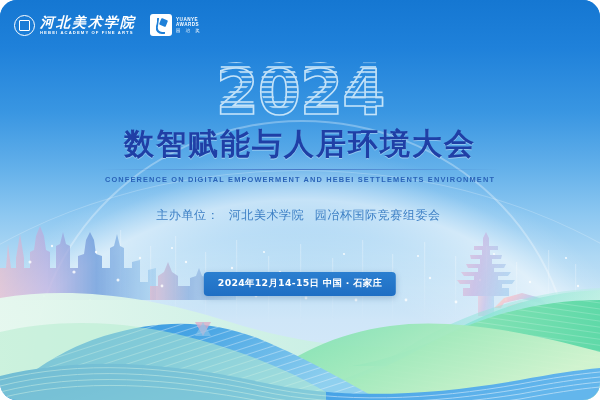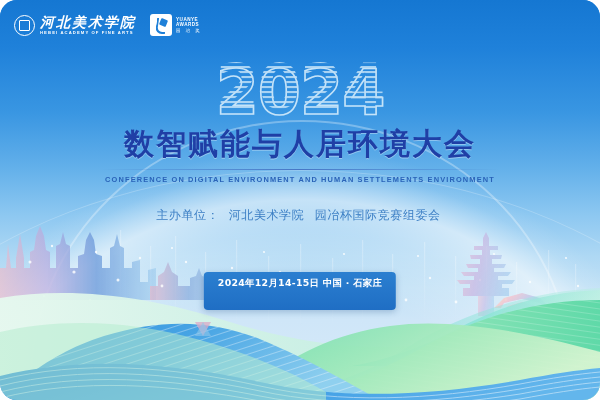--- a/index.html
+++ b/index.html
@@ -169,21 +169,21 @@
   .organizer .org-label{margin-right:2px;}
   .organizer .org-item{margin:0 3px;}
 
   
   .datebadge{
     position:absolute;left:50%;top:272px;
     transform:translateX(-50%);
     z-index:36;
     background:linear-gradient(180deg,#2b7fd0 0%,#1f6ec4 100%);
     border-radius:4px;
-    padding:5px 14px 20px;
+    padding:5px 14px 6px;
     text-align:center;
     box-shadow:0 2px 6px rgba(13,60,120,.25);
   }
   .date-cn{
     color:#fff;font-size:9.4px;font-weight:700;letter-spacing:.3px;
     font-family:"DejaVu Sans",sans-serif;white-space:nowrap;
   }
   .date-en{
     color:#fff;font-size:9.6px;font-weight:700;letter-spacing:.1px;
     margin-top:1px;white-space:nowrap;
@@ -367,21 +367,21 @@
       <clipPath id="yclip">
         <text x="300" y="52" text-anchor="middle" font-family="DejaVu Sans, sans-serif" font-size="62" font-weight="700" letter-spacing="-1">2024</text>
       </clipPath>
     </defs>
     <rect x="0" y="0" width="600" height="62" fill="url(#hstripe)" clip-path="url(#yclip)"></rect>
   </svg>
 
   <div class="headline">
     <div class="headline-cn">数智赋能与人居环境大会</div>
     <div class="headline-rule"></div>
-    <div class="headline-en">CONFERENCE ON DIGITAL ENVIRONMENT AND HUMAN SETTLEMENTS ENVIRONMENT</div>
+    <div class="headline-en">CONFERENCE ON DIGITAL EMPOWERMENT AND HEBEI SETTLEMENTS ENVIRONMENT</div>
   </div>
 
   <div class="organizer">
     <span class="org-label">主办单位：</span>
     <span class="org-item">河北美术学院</span>
     <span class="org-item">园冶杯国际竞赛组委会</span>
   </div>
 
   <div class="datebadge">
     <div class="date-cn">2024年12月14-15日  中国 · 石家庄</div>

